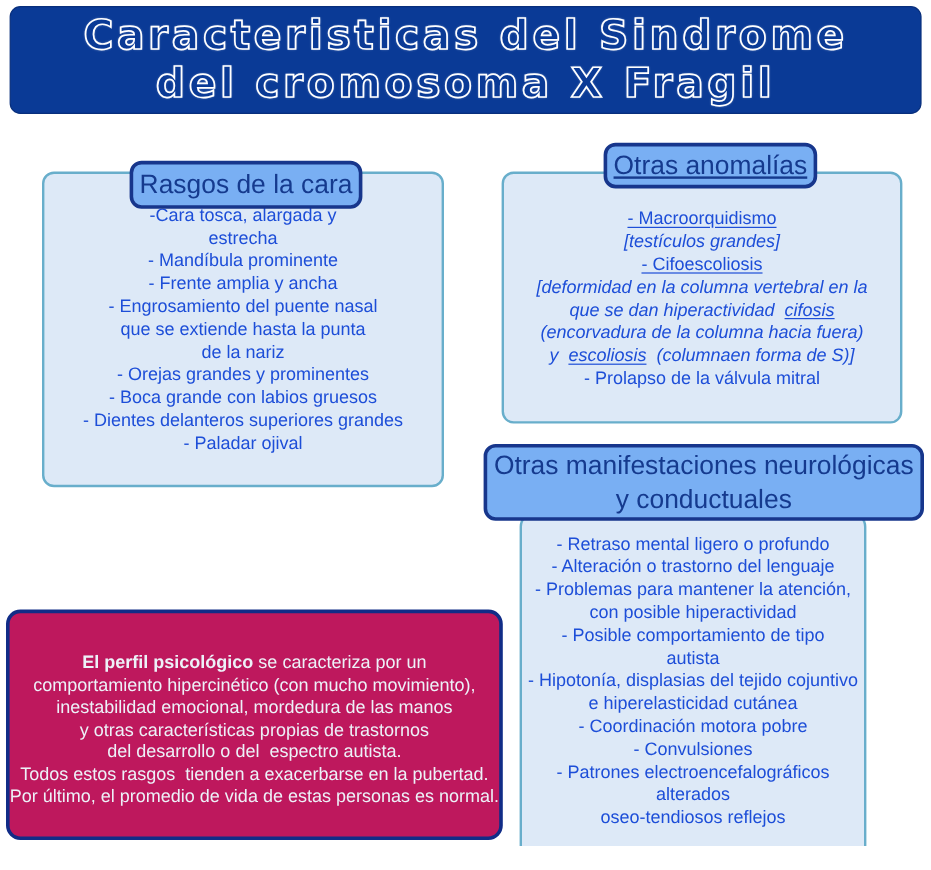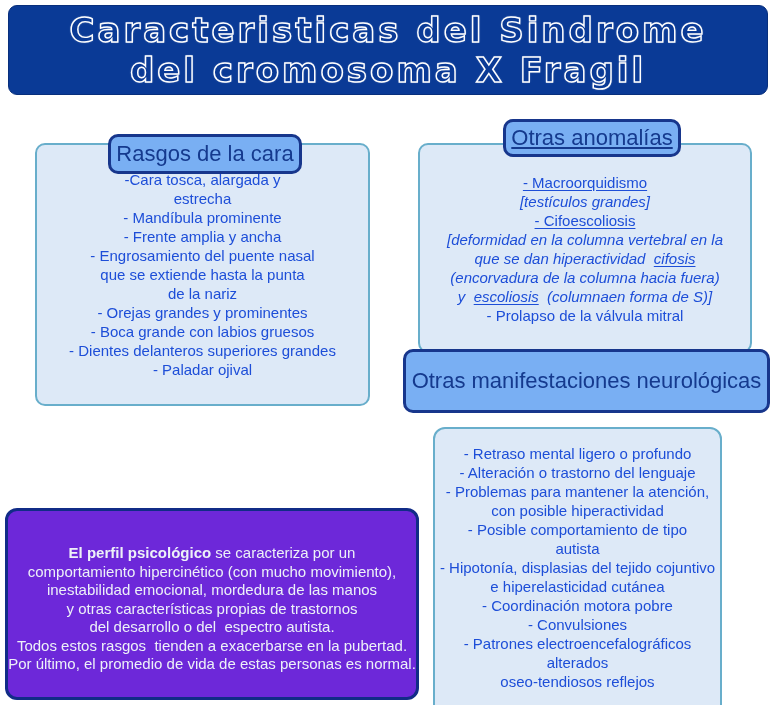--- a/index.html
+++ b/index.html
@@ -45,42 +45,42 @@
     box-sizing:border-box;
     color:#153a8e;
     font-size:22px;
     display:flex;align-items:center;justify-content:center;
     text-align:center;
     z-index:3;
   }
   
   .psychbox{
     position:absolute;left:5px;top:508px;width:414px;height:192px;
-    background:#6d28d9;
+    background:#be185d;
     border:3px solid #112c87;
     border-radius:12px;
     box-sizing:border-box;
     color:#edf1f8;
     font-size:15px;
     text-align:center;
     padding-top:33px;
   }
   .psychbox .line{line-height:18.5px;white-space:pre-wrap;}
   
   .u{text-decoration:underline;text-underline-offset:2px;}
   .i{font-style:italic;margin-top:19px;}
   .b{font-weight:bold;}
   
   #face-box{left:35px;top:143px;width:335px;height:263px;padding-top:25px;}
   #anomalies-box{left:418px;top:143px;width:334px;height:210px;padding-top:28px;}
   #neuro-box{left:433px;top:427px;width:289px;height:291px;padding-top:15px;border-radius:12px;}
   #face-pill{left:108px;top:117px;width:194px;height:40px;margin-top:17px;}
   #anomalies-pill{left:503px;top:119px;width:178px;height:38px;text-decoration:underline;}
   #neuro-header{
-    position:absolute;left:403px;top:349px;width:367px;height:64px;
+    position:absolute;left:403px;top:370px;width:367px;height:64px;
     background:#79aff3;border:3px solid #17368c;border-radius:10px;
     box-sizing:border-box;color:#153a8e;font-size:22px;line-height:28px;
     display:flex;flex-direction:column;align-items:center;justify-content:center;
     text-align:center;z-index:3;
   }
 </style>
 </head>
 <body>
 
 <div class="page">
@@ -112,20 +112,21 @@
       <div class="line"><span class="u">- Cifoescoliosis</span></div>
       <div class="line"><span class="i">[deformidad en la columna vertebral en la</span></div>
       <div class="line"><span class="i">que se dan hiperactividad  </span><span class="u i">cifosis</span></div>
       <div class="line"><span class="i">(encorvadura de la columna hacia fuera)</span></div>
       <div class="line"><span class="i">y  </span><span class="u i">escoliosis</span><span class="i">  (columnaen forma de S)]</span></div>
       <div class="line"><span>- Prolapso de la válvula mitral</span></div>
     </div>
 
   <div id="neuro-header">
     <div>Otras manifestaciones neurológicas</div>
+    <div>y conductuales</div>
   </div>
   <div class="lightbox" id="neuro-box">
       <div class="line"><span>- Retraso mental ligero o profundo</span></div>
       <div class="line"><span>- Alteración o trastorno del lenguaje</span></div>
       <div class="line"><span>- Problemas para mantener la atención,</span></div>
       <div class="line"><span>con posible hiperactividad</span></div>
       <div class="line"><span>- Posible comportamiento de tipo</span></div>
       <div class="line"><span>autista</span></div>
       <div class="line"><span>- Hipotonía, displasias del tejido cojuntivo</span></div>
       <div class="line"><span>e hiperelasticidad cutánea</span></div>

